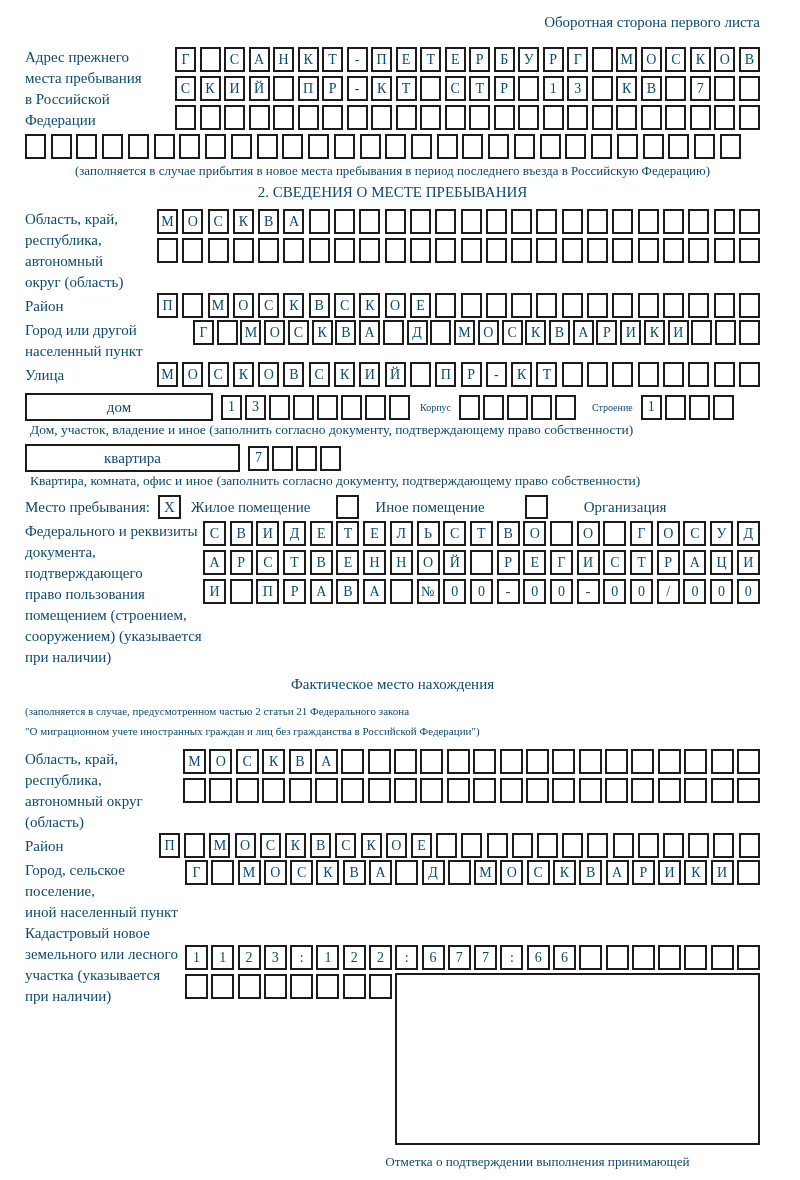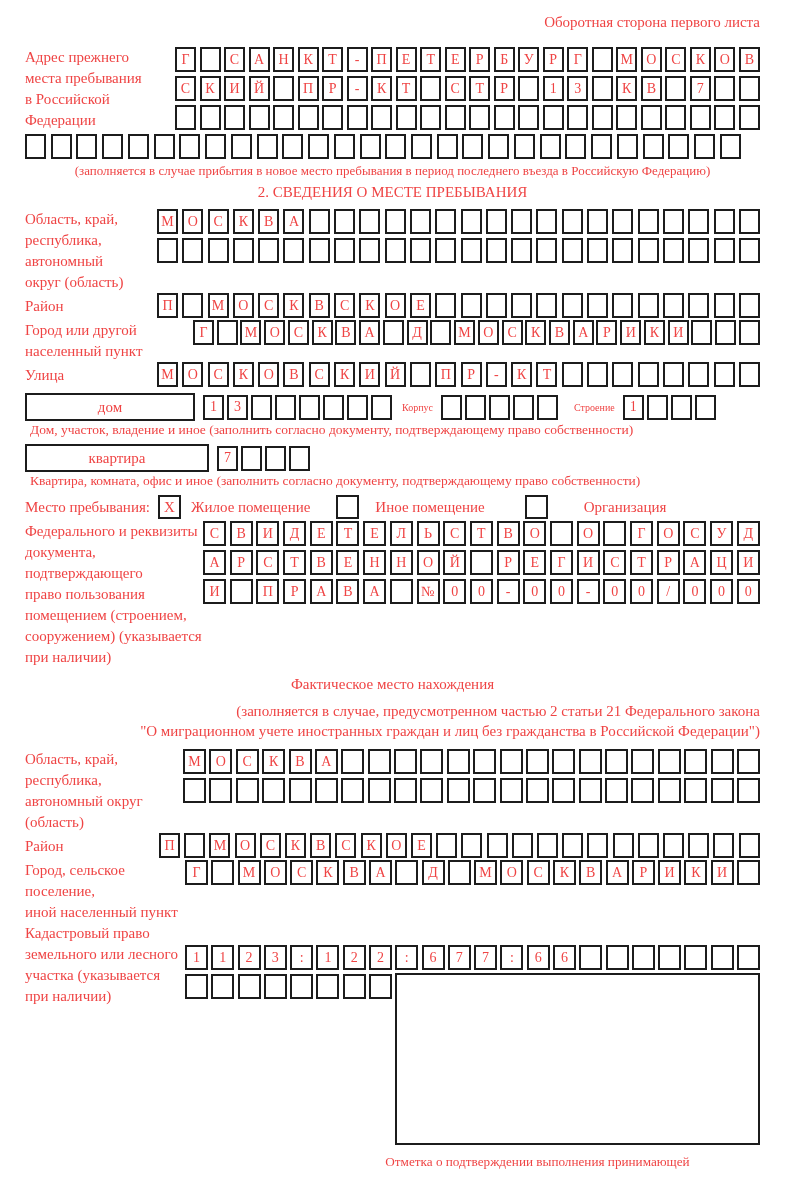--- a/index.html
+++ b/index.html
@@ -1,18 +1,18 @@
 <!DOCTYPE html>
 <html><head>
 <meta charset="utf-8">
 <style>
   *{box-sizing:border-box;margin:0;padding:0}
   html,body{background:#fff}
   .page{
-    width:800px;height:1180px;overflow:hidden;background:#fff;color:#ef4444;
+    width:800px;height:1180px;overflow:hidden;background:#fff;color:#0c4a6e;
     padding:14px 40px 0 25px;
     font-family:"Liberation Serif","DejaVu Serif",serif;
   }
   .hdr{text-align:right;font-size:15px;margin-bottom:16px}
   .frow{display:flex;align-items:flex-start}
   .frow.vcenter{align-items:center}
   .lblcol{flex:none;font-size:15px;line-height:21px}
   .w150{width:150px}.w132{width:132px}.w168{width:168px}.w178{width:178px}
   .w158{width:158px}.w160{width:160px}.w134{width:134px}
   .rows{flex:1;min-width:0}
@@ -29,21 +29,21 @@
   .capl{font-size:13.5px;margin:1px 0 6px 5px}
   .sect{font-weight:normal;font-size:15px;text-align:center;margin:2px 0 8px}
   .typebox{border:2px solid #1c1c1c;height:28px;display:flex;align-items:center;justify-content:center;font-size:15px;flex:none}
   .inlbl{font-size:10px;flex:none}
   .chk{flex:none;width:23px;height:24px;border:2px solid #1c1c1c;display:inline-flex;align-items:center;justify-content:center;font-size:15px}
   .mr8{margin-right:8px}.ml8{margin-left:8px}.ml10{margin-left:10px}
   .ml16{margin-left:16px}.ml26{margin-left:26px}.ml36{margin-left:36px}.ml40{margin-left:40px}
   .mb2{margin-bottom:2px}.mt4{margin-top:4px}
   .stayrow{display:flex;align-items:center;font-size:15px;margin:6px 0 2px}
   .staynote{font-size:13px;margin:0 0 8px 170px;width:300px;text-align:center}
-  .noteblock{font-size:15px;text-align:right;line-height:20px;margin-bottom:8px}
+  .noteblock{font-size:11px;text-align:left;line-height:20px;margin-bottom:8px}
   .stamp{display:flex;flex-direction:column;align-items:flex-end;margin-top:-34px}
   .stampbox{width:365px;height:172px;border:2px solid #1c1c1c;background:#fff}
   .stampcap{width:445px;text-align:center;font-size:13.2px;line-height:19px;margin-top:7px}
 </style>
 </head>
 <body>
 
 <div class="page">
 
   <div class="hdr">Оборотная сторона первого листа</div>
@@ -159,21 +159,21 @@
       <span class="cell"></span>
       <span class="cell"></span>
       <span class="cell"></span>
       <span class="cell"></span>
       <span class="cell"></span>
       <span class="cell"></span>
       <span class="cell"></span>
       <span class="cell"></span>
       <span class="cell"></span>
     </div>
-  <div class="cap">(заполняется в случае прибытия в новое место пребывания в период последнего въезда в Российскую Федерацию)</div>
+  <div class="cap">(заполняется в случае прибытия в новое места пребывания в период последнего въезда в Российскую Федерацию)</div>
 
   <div class="sect">2. СВЕДЕНИЯ О МЕСТЕ ПРЕБЫВАНИЯ</div>
 
   <div class="frow">
     <div class="lblcol w132">
         <div>Область, край,</div>
         <div>республика,</div>
         <div>автономный</div>
         <div>округ (область)</div>
       </div>
@@ -326,21 +326,21 @@
           <span class="cell"></span>
           <span class="cell"></span>
           <span class="cell"></span>
           <span class="cell"></span>
           <span class="cell"></span>
         </div>
     </div>
   </div>
 
   <div class="frow vcenter mt4">
-    <div class="typebox mr8" style="width:170px">дом</div>
+    <div class="typebox mr8" style="width:188px">дом</div>
     <div class="cg">
         <span class="cell">1</span>
         <span class="cell">3</span>
         <span class="cell"></span>
         <span class="cell"></span>
         <span class="cell"></span>
         <span class="cell"></span>
         <span class="cell"></span>
         <span class="cell"></span>
       </div>
@@ -356,21 +356,21 @@
     <div class="cg">
         <span class="cell">1</span>
         <span class="cell"></span>
         <span class="cell"></span>
         <span class="cell"></span>
       </div>
   </div>
   <div class="capl">Дом, участок, владение и иное (заполнить согласно документу, подтверждающему право собственности)</div>
 
   <div class="frow vcenter">
-    <div class="typebox mr8" style="width:184px">квартира</div>
+    <div class="typebox mr8" style="width:215px">квартира</div>
     <div class="cg">
         <span class="cell">7</span>
         <span class="cell"></span>
         <span class="cell"></span>
         <span class="cell"></span>
       </div>
   </div>
   <div class="capl">Квартира, комната, офис и иное (заполнить согласно документу, подтверждающему право собственности)</div>
 
   <div class="stayrow">
@@ -590,21 +590,21 @@
           <span class="cell">И</span>
           <span class="cell">К</span>
           <span class="cell">И</span>
           <span class="cell"></span>
         </div>
     </div>
   </div>
 
   <div class="frow wide">
     <div class="lblcol w160">
-        <div>Кадастровый право</div>
+        <div>Кадастровый новое</div>
         <div>земельного или лесного</div>
         <div>участка (указывается</div>
         <div>при наличии)</div>
       </div>
     <div class="rows" style="padding-top:22px">
       <div class="cellrow">
           <span class="cell">1</span>
           <span class="cell">1</span>
           <span class="cell">2</span>
           <span class="cell">3</span>

